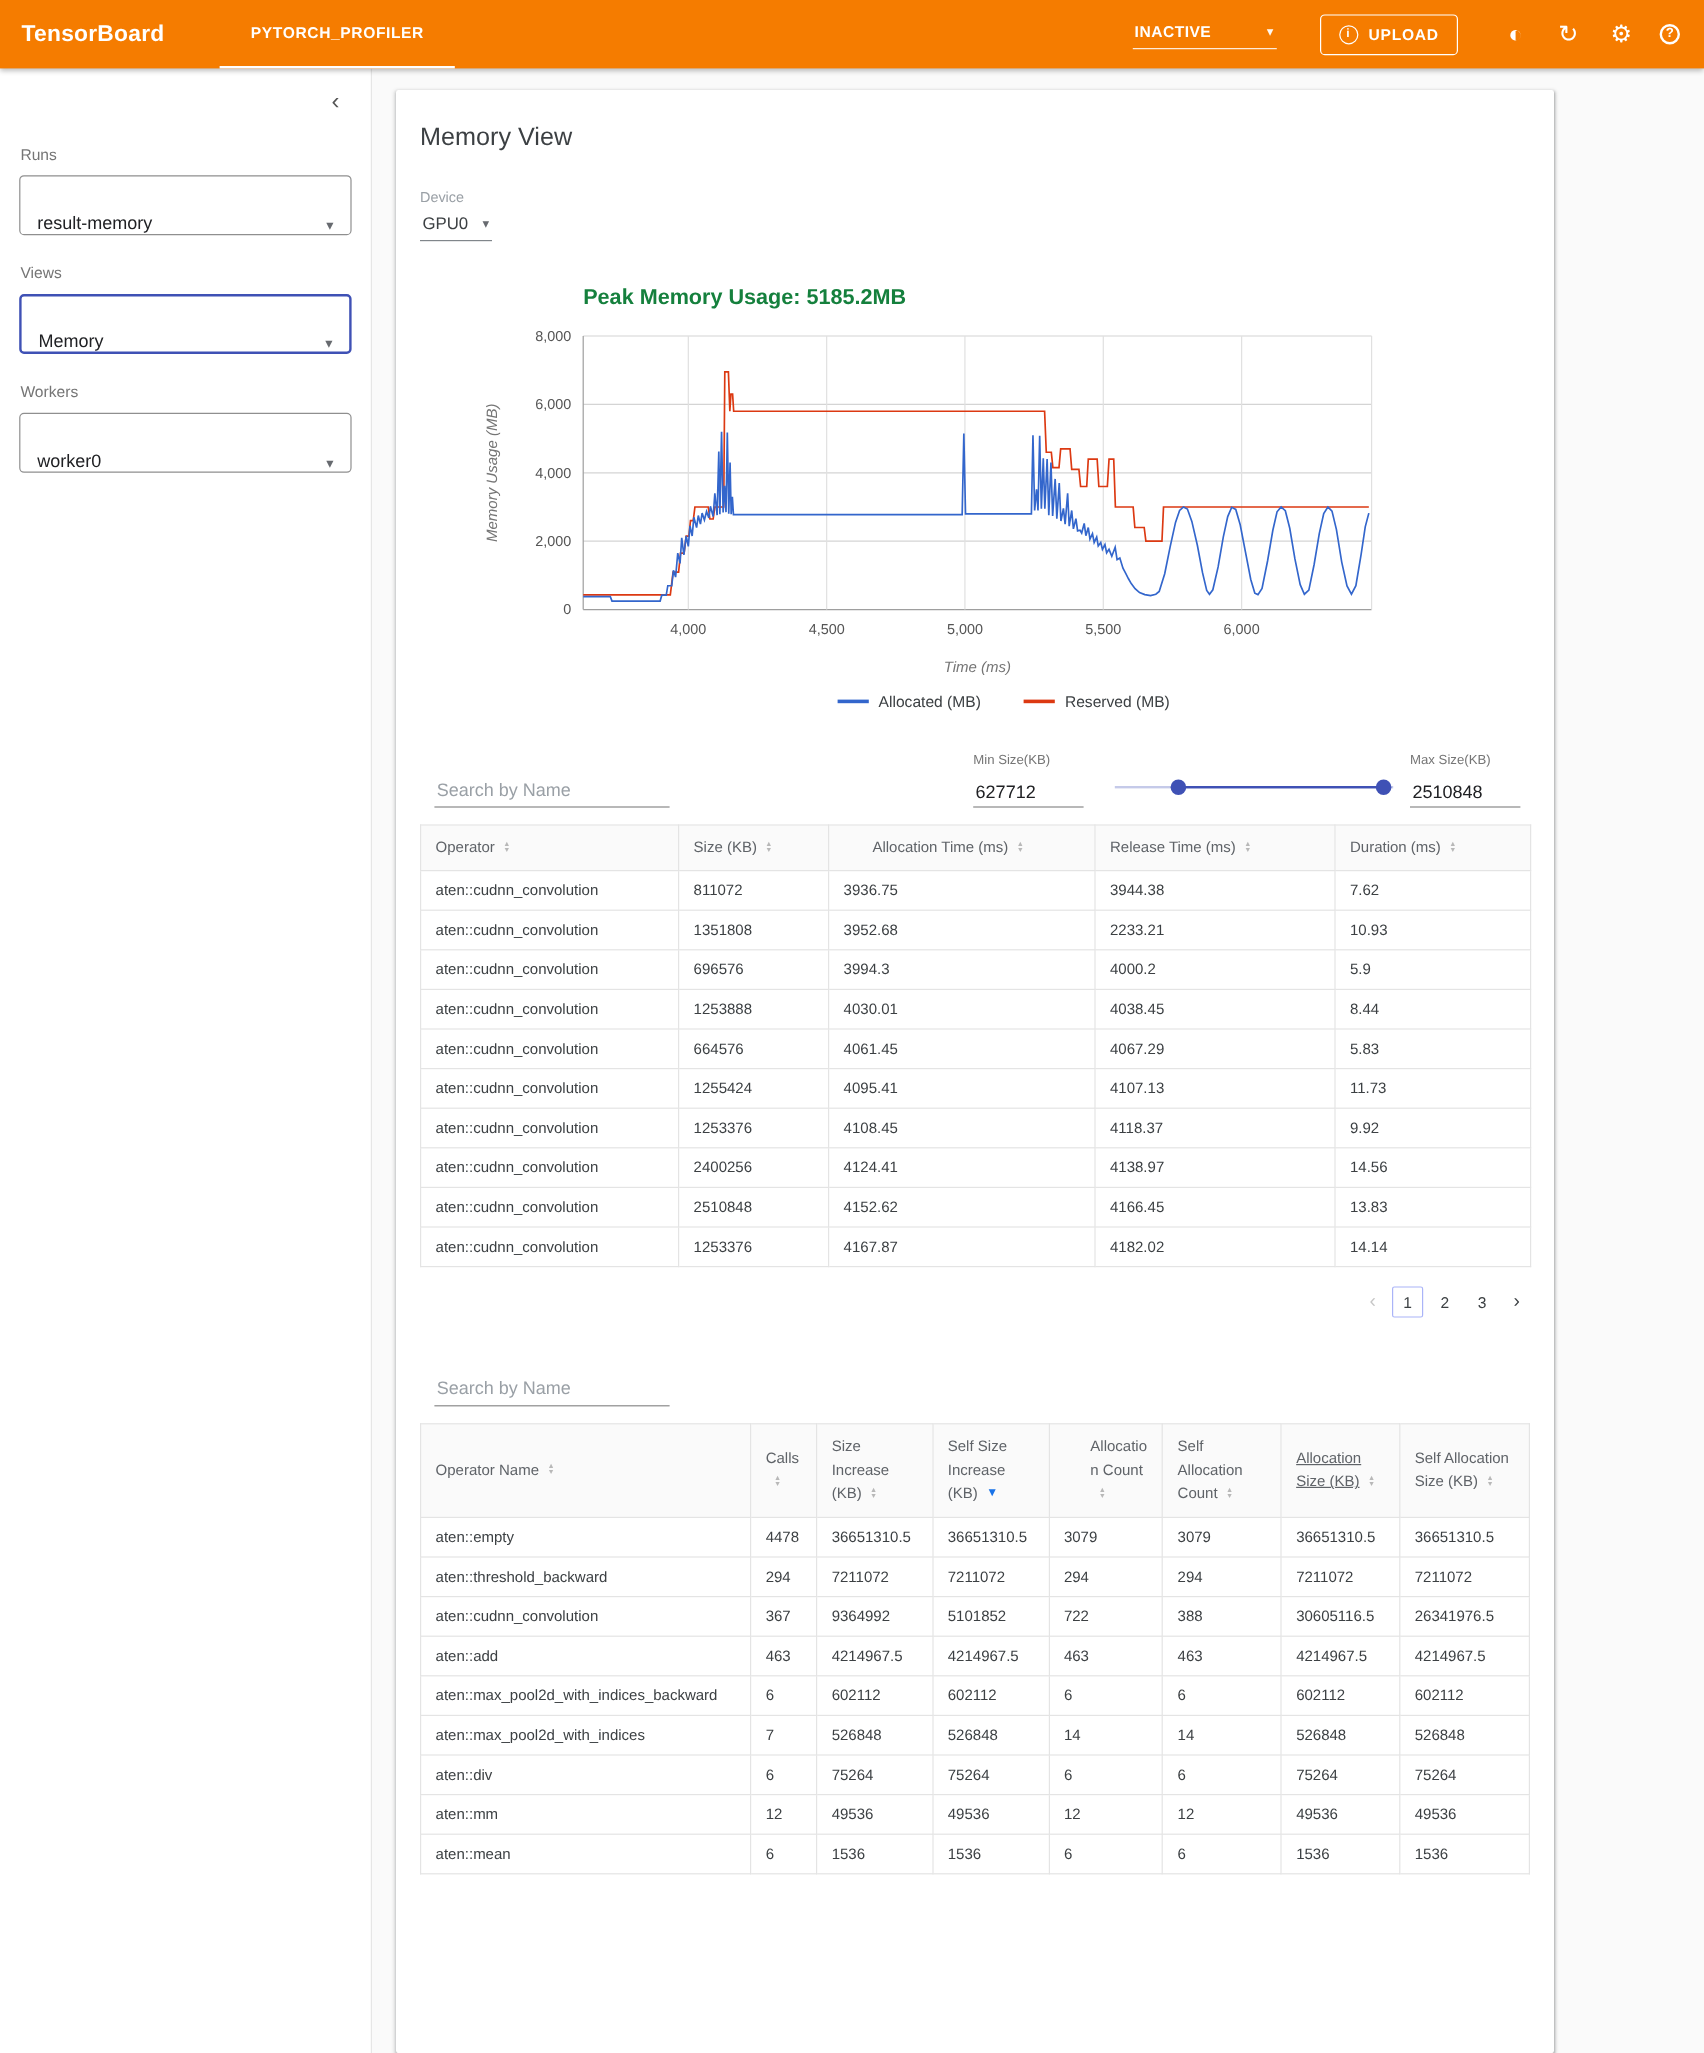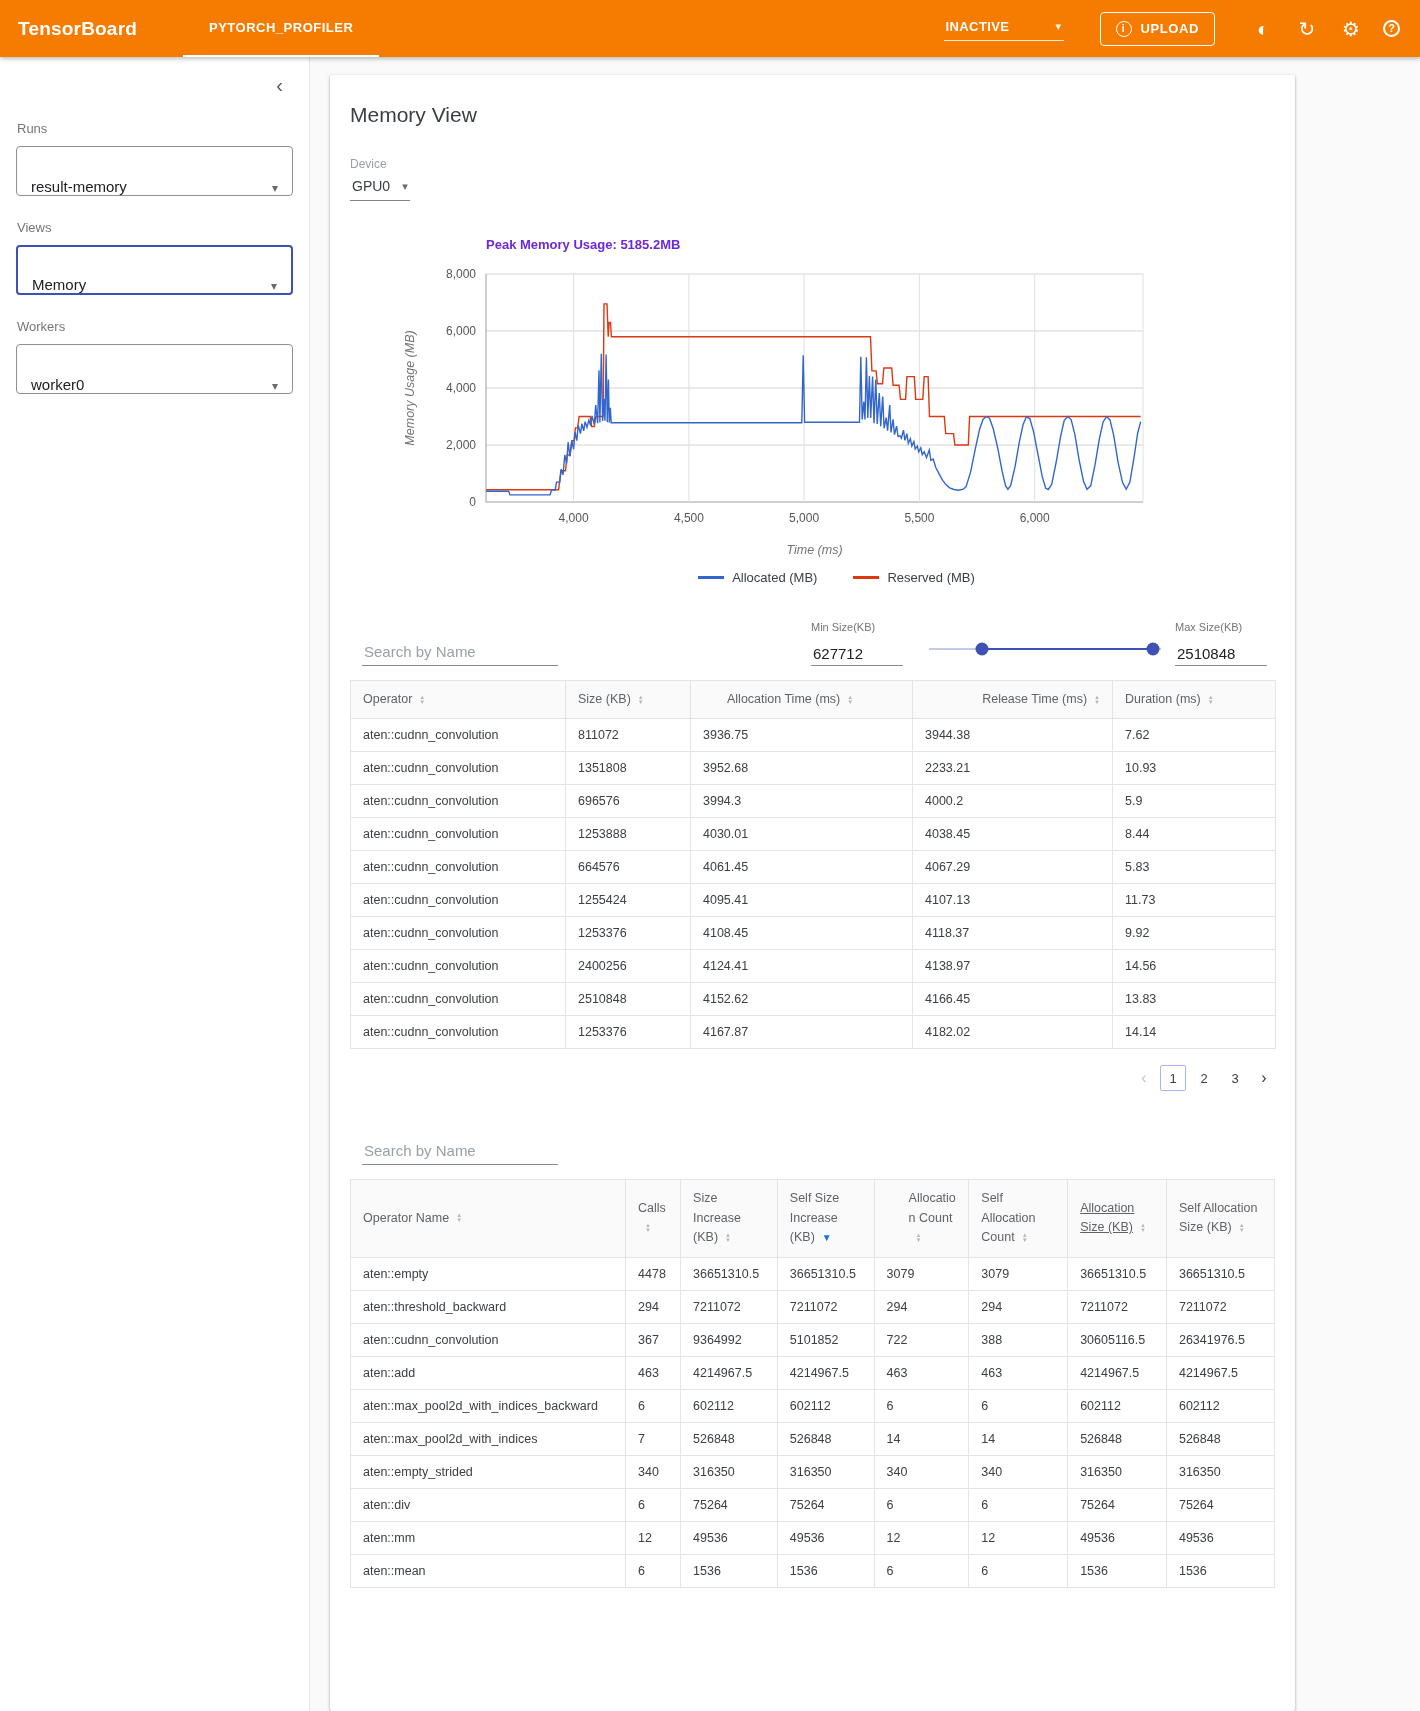--- a/index.html
+++ b/index.html
@@ -34,21 +34,21 @@
 
 
 .card{width:965px;margin:18px 0 0 20px;background:#fff;border-radius:2px;box-shadow:0 1px 2px rgba(60,64,67,.3),0 1px 3px 1px rgba(60,64,67,.15);padding:22px 20px 40px;min-height:1636px}
 .page-title{font-size:21px;font-weight:400;color:#3c4043;margin:6px 0 30px}
 .device-label{font-size:12px;color:#9aa0a6;margin-bottom:5px}
 .device-select{display:inline-flex;align-items:center;gap:12px;font-size:14px;color:#3c4043;border-bottom:1px solid #80868b;padding:2px 2px 6px;cursor:pointer;min-width:56px;justify-content:space-between}
 .device-select .caret{color:#5f6368}
 
 
 .chart-wrap{margin:36px 0 0 48px}
-.chart-title{font-size:13px;font-weight:700;color:#6d28d9;padding-left:88px;margin-bottom:8px}
+.chart-title{font-size:18px;font-weight:700;color:#15803d;padding-left:88px;margin-bottom:8px}
 svg text.tick{font-size:12px;fill:#555}
 svg text.axis-label{font-size:12.5px;fill:#757575;font-style:italic}
 .legend{display:flex;justify-content:center;gap:36px;margin-top:4px}
 .legend-item{display:flex;align-items:center;gap:8px;font-size:13px;color:#3c4043}
 .legend-swatch{width:26px;height:3px;display:inline-block}
 
 
 .filter-row{display:flex;align-items:flex-end;margin:36px 8px 4px 12px}
 .search-input{width:196px;border:none;border-bottom:1px solid #8a8a8a;font-size:15px;padding:5px 2px;color:#202124;outline:none;background:transparent;font-family:inherit}
 .search-input::placeholder{color:#9aa0a6}
@@ -207,21 +207,21 @@
                   <span class="down">▼</span>
                 </span></th>
               <th style="width: 125px;"><span class="th-label">Size (KB)</span><span class="sort-icon">
                   <span class="up">▲</span>
                   <span class="down">▼</span>
                 </span></th>
               <th style="width: 222px; padding-left: 36px;"><span class="th-label">Allocation Time (ms)</span><span class="sort-icon">
                   <span class="up">▲</span>
                   <span class="down">▼</span>
                 </span></th>
-              <th style="width: 200px; text-align: right;"><span class="th-label">Release Time (ms)</span><span class="sort-icon">
+              <th style="width: 200px;"><span class="th-label">Release Time (ms)</span><span class="sort-icon">
                   <span class="up">▲</span>
                   <span class="down">▼</span>
                 </span></th>
               <th style="width: 163px;"><span class="th-label">Duration (ms)</span><span class="sort-icon">
                   <span class="up">▲</span>
                   <span class="down">▼</span>
                 </span></th>
             </tr>
           </thead>
         <tbody>
@@ -401,30 +401,20 @@
               <td>aten::max_pool2d_with_indices</td>
               <td>7</td>
               <td>526848</td>
               <td>526848</td>
               <td>14</td>
               <td>14</td>
               <td>526848</td>
               <td>526848</td>
             </tr>
             <tr>
-              <td>aten::empty_strided</td>
-              <td>340</td>
-              <td>316350</td>
-              <td>316350</td>
-              <td>340</td>
-              <td>340</td>
-              <td>316350</td>
-              <td>316350</td>
-            </tr>
-            <tr>
               <td>aten::div</td>
               <td>6</td>
               <td>75264</td>
               <td>75264</td>
               <td>6</td>
               <td>6</td>
               <td>75264</td>
               <td>75264</td>
             </tr>
             <tr>

